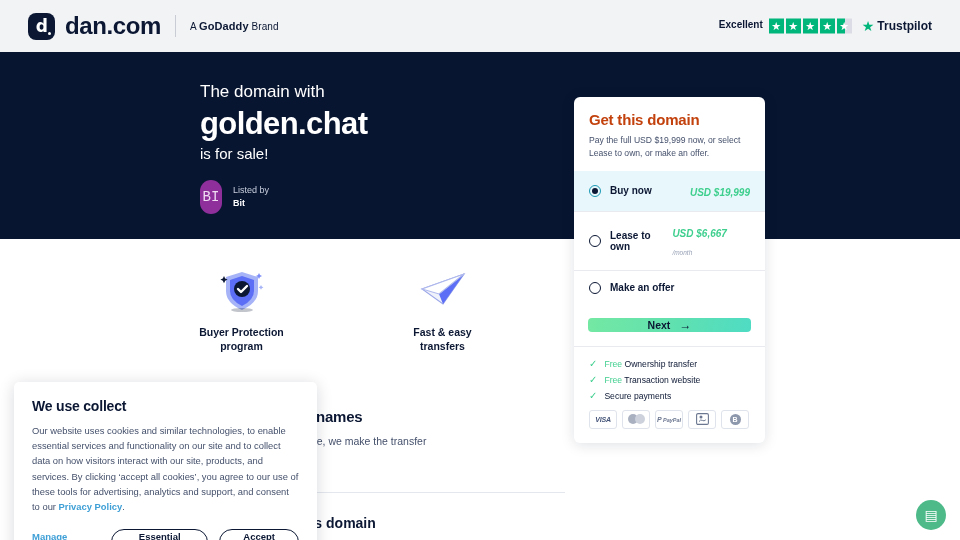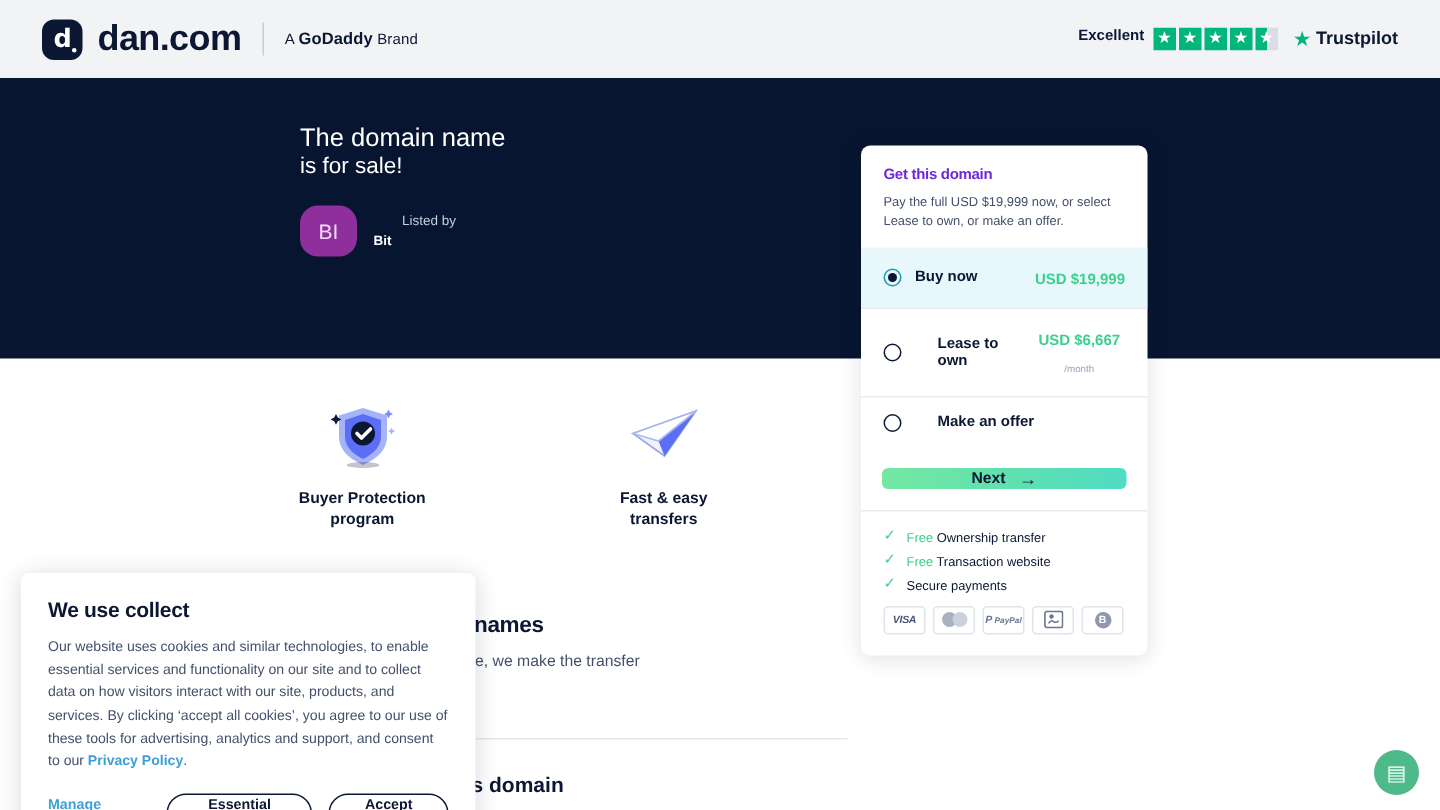--- a/index.html
+++ b/index.html
@@ -54,26 +54,26 @@
   .hero {
     height: 187px; background: #081530;
     position: relative; padding: 30px 0 0 200px;
   }
   .hero-eyebrow { color: #ffffff; font-size: 17px; font-weight: 400; line-height: 1.2; }
   .hero-domain { color: #ffffff; font-size: 31px; font-weight: 700; letter-spacing: -0.6px;
                  line-height: 1.25; margin: 3px 0 1px; }
   .hero-sub { color: #ffffff; font-size: 15px; font-weight: 400; }
   .seller { display: flex; align-items: center; gap: 11px; margin-top: 18px; }
   .avatar {
-    width: 38px; height: 34px; border-radius: 12px; background: #8e2f9c;
+    width: 22px; height: 34px; border-radius: 12px; background: #8e2f9c;
     display: flex; align-items: center; justify-content: center;
-    color: #f0dcf3; font-size: 14px; font-family: Liberation Sans, sans-serif;
+    color: #f0dcf3; font-size: 14px; font-family: Liberation Mono, monospace;
   }
   .seller-text { line-height: 1.45; }
-  .seller-label { font-size: 9px; color: #c7cedd; margin-left: 19px; }
+  .seller-label { font-size: 9px; color: #c7cedd; }
   .seller-name { font-size: 9px; color: #ffffff; font-weight: 700; }
 
   
   .features {
     position: absolute; top: 265px; left: 195px;
     display: flex; gap: 108px;
   }
   .feature { width: 93px; text-align: center; }
   .feature-icon { height: 52px; display: flex; align-items: center; justify-content: center; }
   .feature-label {
@@ -88,37 +88,37 @@
   .content-title2 { position: absolute; left: 200px; top: 515px; font-size: 14px; font-weight: 700; color: #0b1733; }
 
   
   .card {
     position: absolute; right: 195px; top: 97px; width: 191px;
     background: #fff; border-radius: 6px;
     box-shadow: 0 2px 14px rgba(10,20,45,0.13);
     overflow: hidden;
   }
   .card-head { padding: 14px 15px 11px; }
-  .card-title { font-size: 10px; font-weight: 700; color: #6d28d9; letter-spacing: -0.2px; }
+  .card-title { font-size: 15px; font-weight: 700; color: #c2410c; letter-spacing: -0.2px; }
   .card-desc { font-size: 8.6px; color: #44506b; margin-top: 6px; line-height: 1.5; }
 
   .opt { display: flex; align-items: center; padding: 11px 15px; position: relative; }
   .opt.selected { background: #e8f7fb; }
-  .opt + .opt { border-top: 1px solid #e8eaf0; gap: 15px; }
+  .opt + .opt { border-top: 1px solid #e8eaf0; }
   .radio {
     width: 12px; height: 12px; border-radius: 50%;
     border: 1.6px solid #0b1733; flex: none; margin-right: 9px;
     display: flex; align-items: center; justify-content: center;
   }
   .radio.on { border-color: #1d9ab5; }
   .radio.on::after {
     content: ""; width: 6px; height: 6px; border-radius: 50%; background: #0b1733;
   }
   .opt-label { font-size: 10px; font-weight: 700; color: #0b1733; }
-  .opt-price { margin-left: auto; text-align: center; }
+  .opt-price { margin-left: auto; text-align: left; font-style: italic; }
   .price { font-size: 10px; font-weight: 700; color: #3ecf8e; white-space: nowrap; }
   .price-unit { font-size: 6.5px; color: #98a2b6; margin-top: 1px; }
 
   .card-cta { padding: 13px 14px 14px; }
   .next-btn {
     width: 100%; height: 14px; border: none; border-radius: 4px;
     background: linear-gradient(100deg, #74e8a3 0%, #5fe0b0 55%, #4fdcc4 100%);
     color: #0b1733; font-size: 10.5px; font-weight: 700;
     font-family: "Liberation Sans", sans-serif;
     display: flex; align-items: center; justify-content: center; gap: 9px;
@@ -209,21 +209,22 @@
           </span>
       </span>
       <span class="tp-logo">
         <span class="tp-star">★</span>
         <span class="tp-name">Trustpilot</span>
       </span>
     </div>
   </div>
 
   <div class="hero">
-    <div class="hero-eyebrow">The domain name</div>
+    <div class="hero-eyebrow">The domain with</div>
+    <div class="hero-domain">golden.chat</div>
     <div class="hero-sub">is for sale!</div>
     <div class="seller">
       <div class="avatar">BI</div>
       <div class="seller-text">
         <div class="seller-label">Listed by</div>
         <div class="seller-name">Bit</div>
       </div>
     </div>
   </div>
 

